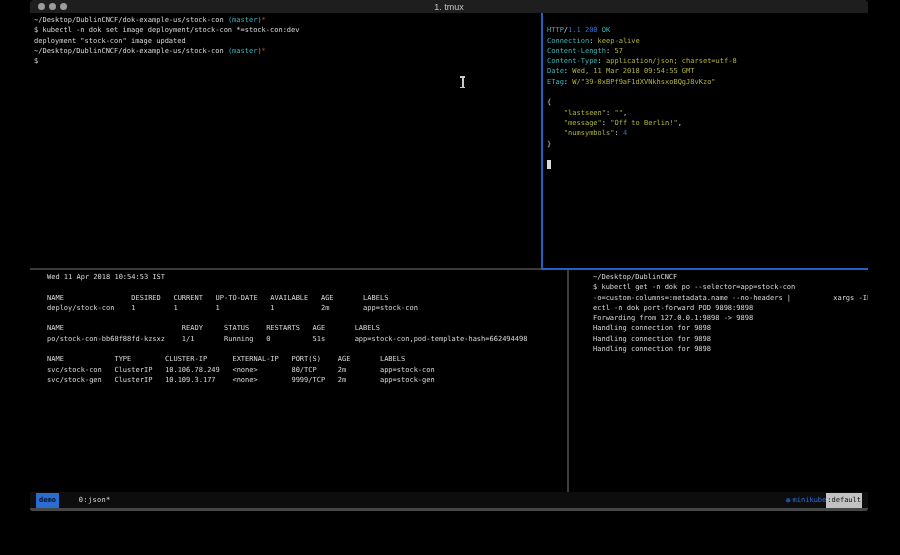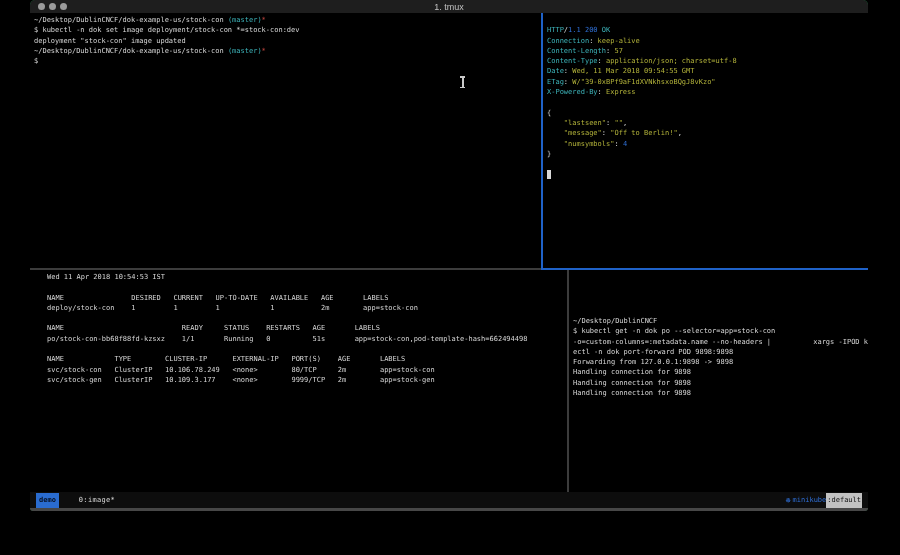--- a/index.html
+++ b/index.html
@@ -20,21 +20,21 @@
                 color:#c2c2c2; line-height:12px; }
 
   .terminal { position:absolute; left:0; top:13px; width:838px; height:479px;
               background:#000; overflow:hidden; }
 
   .pane { position:absolute; overflow:hidden; font-size:7px; line-height:10.3px;
           padding:2px 0 4px 4px; }
   .pane-tl { left:0;   top:0;     width:511px; height:255px; }
   .pane-tr { left:513px; top:0;   width:325px; height:255px; }
   .pane-bl { left:13px;   top:257px; width:537px; height:222px; }
-  .pane-br { left:539px; top:257px; width:299px; height:222px;margin-top:44px; }
+  .pane-br { left:559px; top:257px; width:299px; height:222px; }
 
   .tline { height:10.3px; white-space:pre; }
 
   .seg-fg     { color:var(--fg); }
   .seg-cyan   { color:var(--cyan); }
   .seg-red    { color:var(--red); }
   .seg-blue   { color:var(--blue); }
   .seg-yellow { color:var(--yellow); }
   .seg-cursor { background:var(--fg); color:transparent; display:inline-block;
                 width:4.2px; height:8.5px; vertical-align:-1px; }
@@ -88,21 +88,20 @@
           <div class="tline"><span class="seg-fg">$</span></div>
         </div>
       <div class="pane pane-tr">
           <div class="tline"></div>
           <div class="tline"><span class="seg-cyan">HTTP</span><span class="seg-fg">/</span><span class="seg-blue">1.1 200</span><span class="seg-fg"> </span><span class="seg-cyan">OK</span></div>
           <div class="tline"><span class="seg-cyan">Connection</span><span class="seg-fg">: </span><span class="seg-yellow">keep-alive</span></div>
           <div class="tline"><span class="seg-cyan">Content-Length</span><span class="seg-fg">: </span><span class="seg-yellow">57</span></div>
           <div class="tline"><span class="seg-cyan">Content-Type</span><span class="seg-fg">: </span><span class="seg-yellow">application/json; charset=utf-8</span></div>
           <div class="tline"><span class="seg-cyan">Date</span><span class="seg-fg">: </span><span class="seg-yellow">Wed, 11 Mar 2018 09:54:55 GMT</span></div>
           <div class="tline"><span class="seg-cyan">ETag</span><span class="seg-fg">: </span><span class="seg-yellow">W/"39-0xBPf9aF1dXVNkhsxoBQgJ8vKzo"</span></div>
-          <div class="tline"><span class="seg-cyan">X-Powered-By</span><span class="seg-fg">: </span><span class="seg-yellow">Express</span></div>
           <div class="tline"></div>
           <div class="tline"><span class="seg-fg">{</span></div>
           <div class="tline"><span class="seg-fg">    </span><span class="seg-yellow">"lastseen"</span><span class="seg-fg">: </span><span class="seg-yellow">""</span><span class="seg-fg">,</span></div>
           <div class="tline"><span class="seg-fg">    </span><span class="seg-yellow">"message"</span><span class="seg-fg">: </span><span class="seg-yellow">"Off to Berlin!"</span><span class="seg-fg">,</span></div>
           <div class="tline"><span class="seg-fg">    </span><span class="seg-yellow">"numsymbols"</span><span class="seg-fg">: </span><span class="seg-blue">4</span></div>
           <div class="tline"><span class="seg-fg">}</span></div>
           <div class="tline"></div>
           <div class="tline"><span class="seg-cursor"> </span></div>
         </div>
       <div class="pane pane-bl">
@@ -136,21 +135,21 @@
 
       <div class="ibeam">
           <b></b>
           <i></i>
           <b class="bot"></b>
         </div>
     </div>
 
     <div class="statusbar">
       <span class="session-badge">demo</span>
-      <span class="win-label">0:image*</span>
+      <span class="win-label">0:json*</span>
       <span class="status-right">
         <span class="kube-icon">☸</span>
         <span class="kube-context">minikube</span>
         <span class="kube-namespace">:default</span>
       </span>
     </div>
 
     <div class="window-bottom-edge"></div>
   </div>
 </div>

